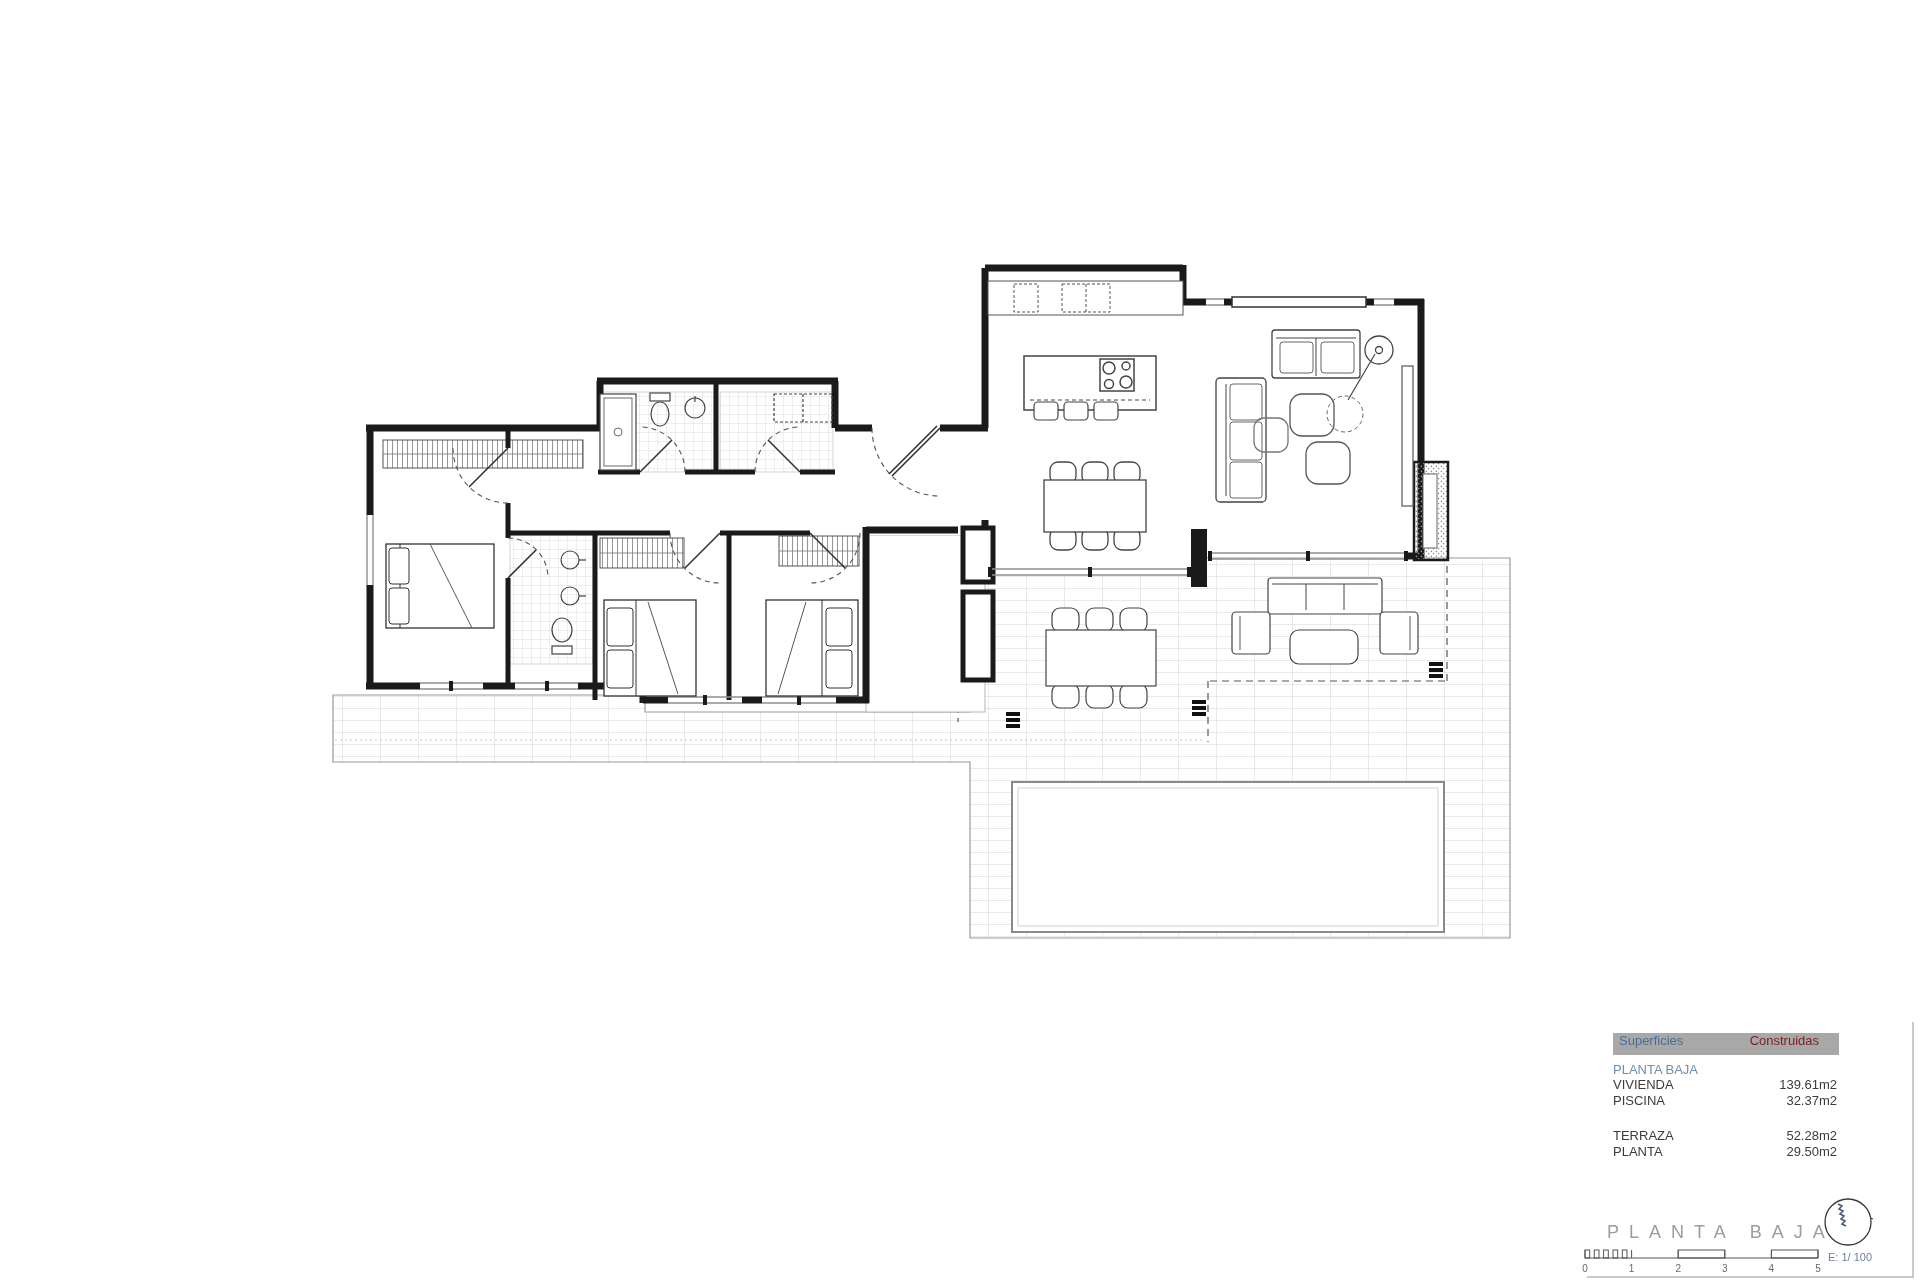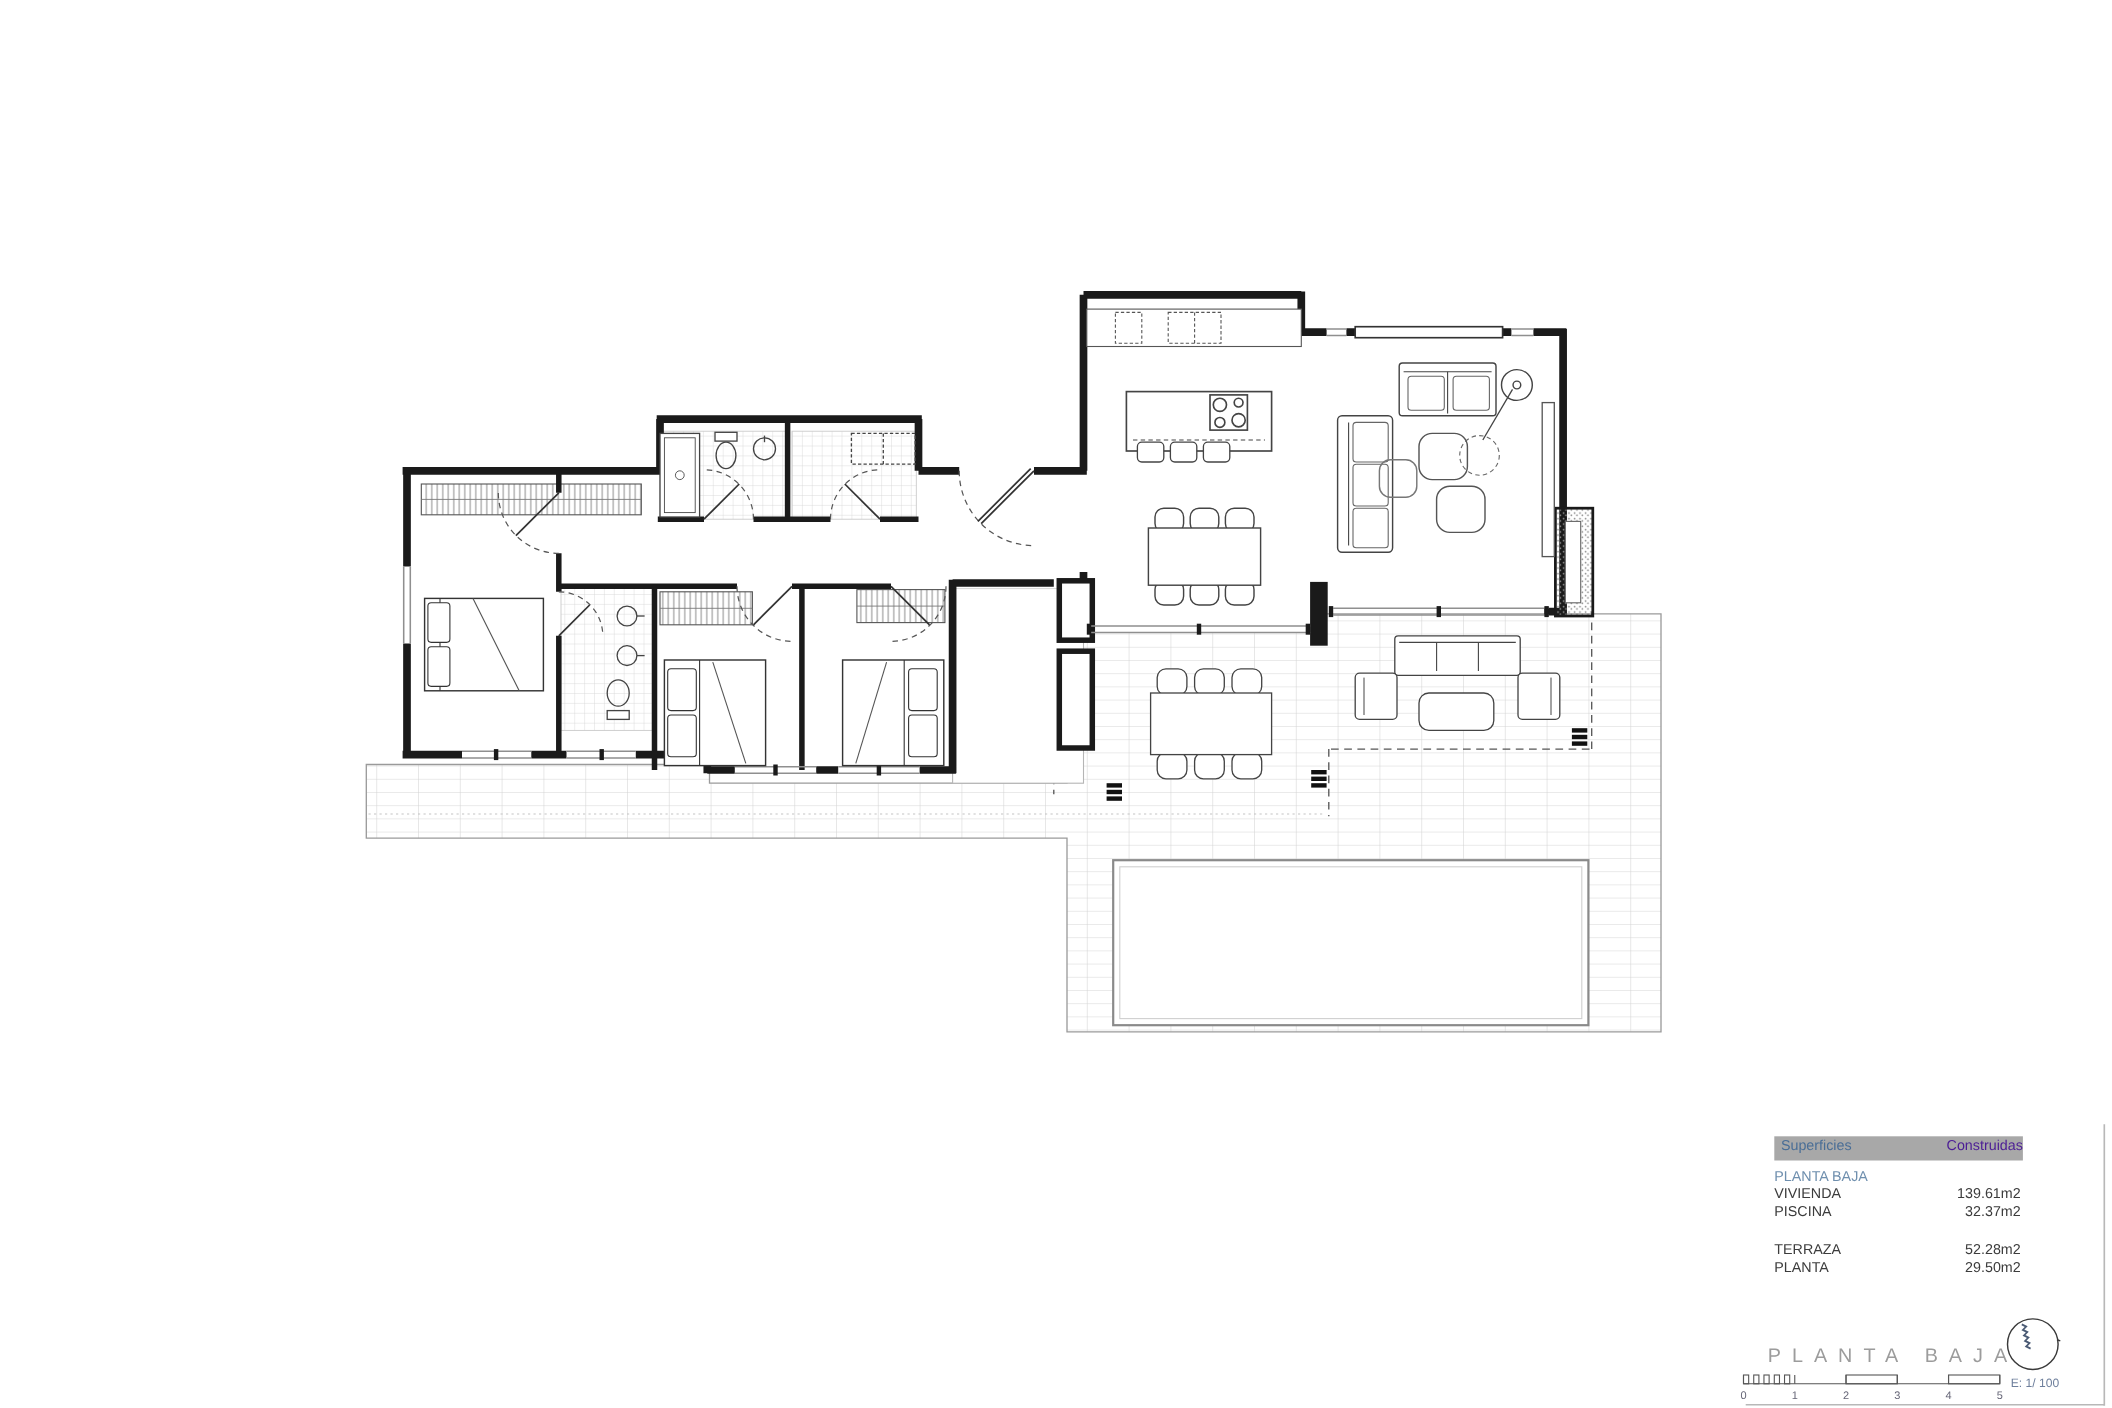--- a/index.html
+++ b/index.html
@@ -4,21 +4,21 @@
 <style>
   html,body{margin:0;padding:0;background:#ffffff;}
   .sheet{
     position:relative;width:1920px;height:1280px;background:#ffffff;overflow:hidden;
     font-family:"Liberation Sans", sans-serif;
   }
   svg{position:absolute;left:0;top:0;font-family:"Liberation Sans", sans-serif;}
   .legend{position:absolute;left:1613px;top:1033px;width:226px;font-size:13px;line-height:16px;}
   .legend-header{background:#a8a8a8;height:22px;display:flex;justify-content:space-between;padding-left:6px;}
   .legend-header .col1{color:#4a6e96;}
-  .legend-header .col2{color:#4c1d95;padding-right:0;}
+  .legend-header .col2{color:#7f1d1d;padding-right:20px;}
   .legend-body{padding-top:8px;}
   .legend-section{color:#6f8fae;line-height:14px;}
   .legend-row{display:flex;justify-content:space-between;color:#3c3c3c;}
   .legend-row .val{padding-right:2px;margin-left:20px;}
   .legend-gap{height:19px;}
 </style>
 </head>
 <body>
 
 <div class="sheet">

